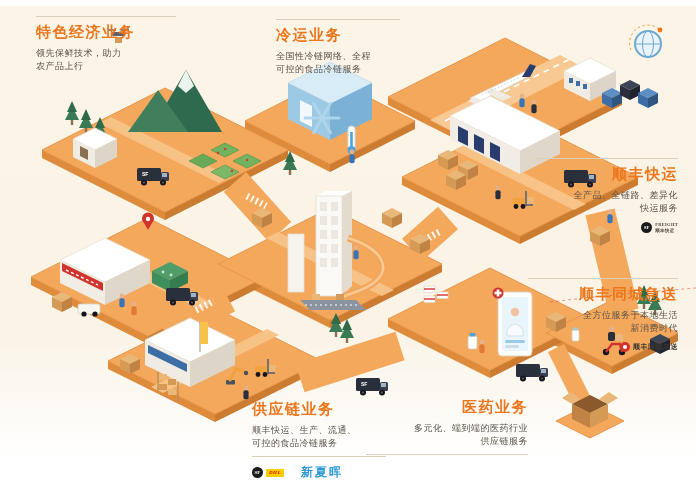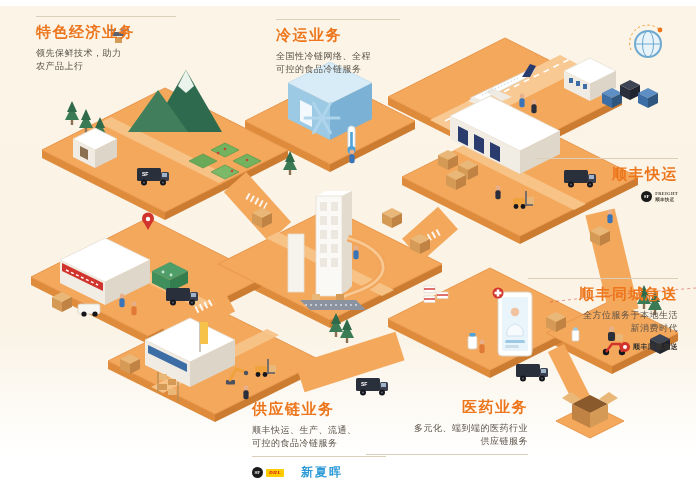--- a/index.html
+++ b/index.html
@@ -440,20 +440,22 @@
     <h2 class="title">冷运业务</h2>
     <p class="desc"><span>全国性冷链网络、全程</span><br>
       <span>可控的食品冷链服务</span></p>
   </div>
 
 
 
   <div class="label right lbl-freight">
     <div class="rule"></div>
     <h2 class="title">顺丰快运</h2>
+    <p class="desc"><span>全产品、全链路、差异化</span><br>
+      <span>快运服务</span></p>
     <div class="logo-row">
       <span class="sf-dot">SF</span>
       <span class="logo-lines"><span>FREIGHT</span><br>
         <span>顺丰快运</span></span>
     </div>
   </div>
 
   <div class="label right lbl-intracity">
     <div class="rule"></div>
     <h2 class="title">顺丰同城急送</h2>

